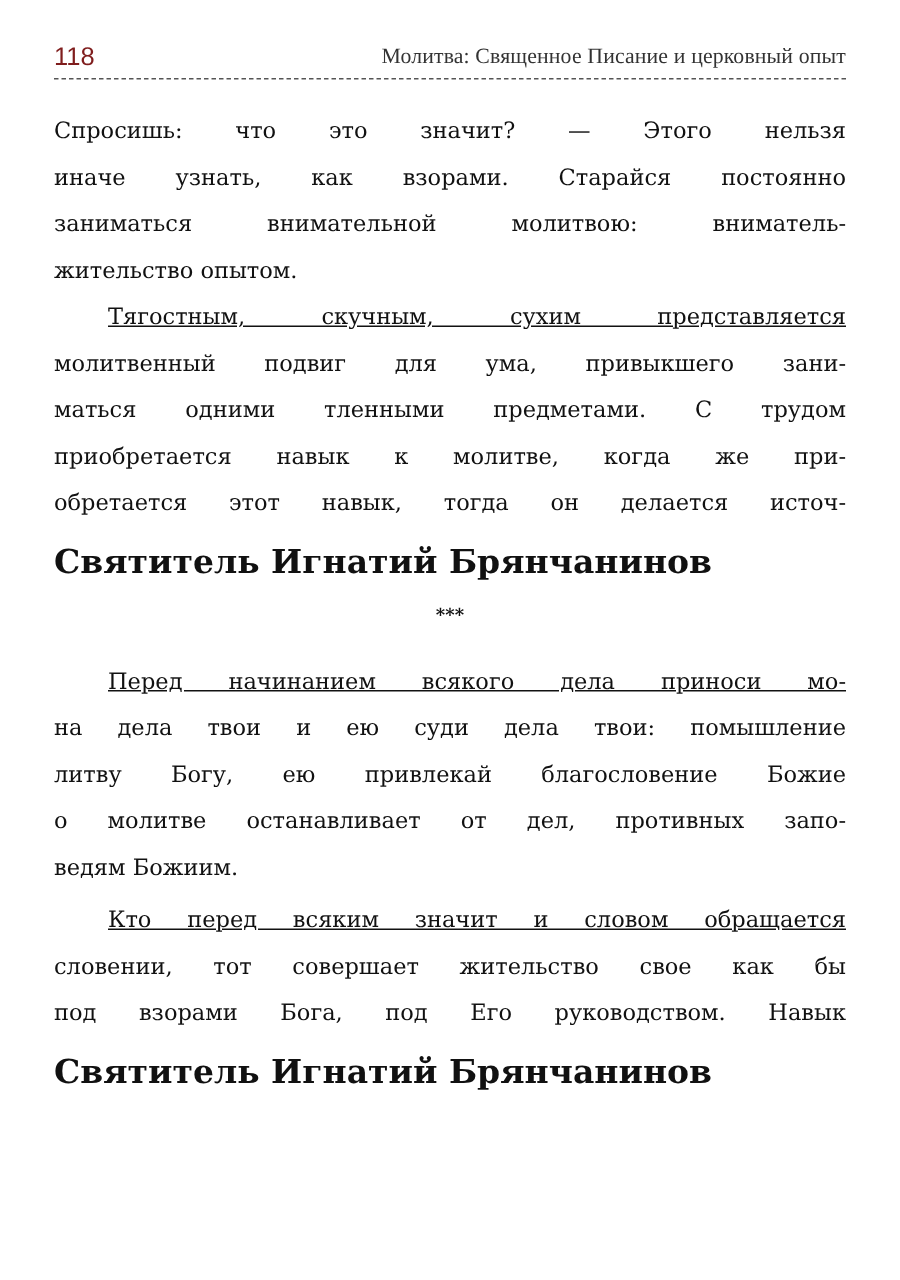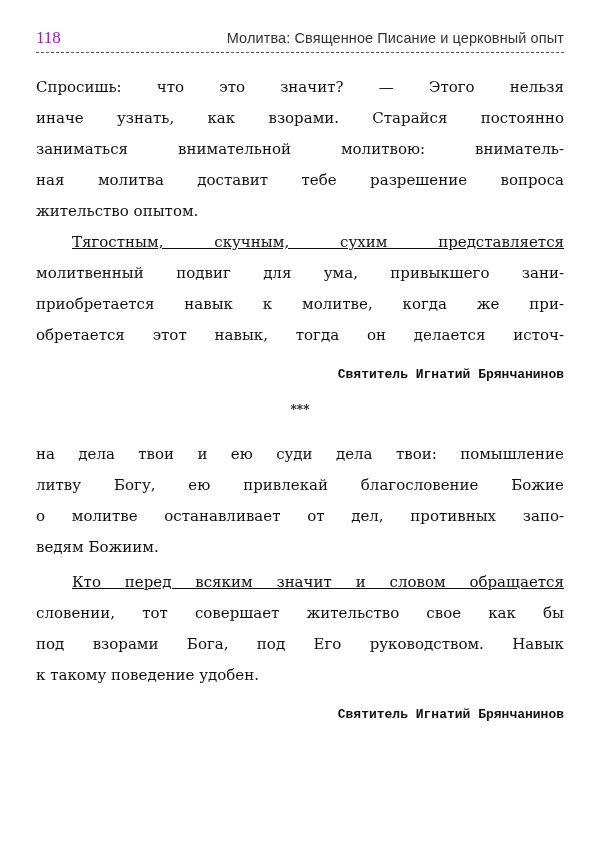--- a/index.html
+++ b/index.html
@@ -7,40 +7,40 @@
       width: 600px; height: 853px; overflow: hidden; position: relative;
       color: #111111;
       font-family: "DejaVu Serif", "Liberation Serif", serif;
     }
     .header {
       position: absolute; left: 36px; top: 26px; width: 528px; height: 26px;
       border-bottom: 1px dashed #555;
     }
     .page-number {
       position: absolute; left: 0; top: 2px;
-      font-family: Liberation Serif, serif; font-size: 17px; color: #a21caf;
+      font-family: Liberation Sans, sans-serif; font-size: 17px; color: #7f1d1d;
     }
     .running-title {
       position: absolute; right: 0; top: 4px;
-      font-family: Liberation Sans, sans-serif; font-size: 14.5px; color: #333;
+      font-family: Liberation Serif, serif; font-size: 14.5px; color: #333;
       letter-spacing: 0.1px;
     }
     .body-text {
       position: absolute; left: 36px; top: 72px; width: 528px;
     }
     .line {
       display: block; height: 31px; line-height: 31px;
       font-size: 15px; white-space: nowrap;
       text-align: justify; text-align-last: justify;
     }
     .line.last { text-align-last: left; }
     .line.indent { padding-left: 36px; text-decoration: underline; }
     .attribution {
-      display: block; text-align: right; font-weight: bold;
-      font-size: 13px; height: 40px; line-height: 40px; margin-top: 4px; font-family: Liberation Mono, monospace;
+      display: block; font-weight: bold;
+      font-size: 22px; height: 40px; line-height: 40px; margin-top: 4px;
     }
     .separator {
       display: block; text-align: center; font-size: 12px;
       height: 44px; line-height: 30px; font-weight: bold;
     }
     .para { display: block; }
     .gap-small { display: block; height: 4px; }
   </style>
 </head>
 <body>
@@ -49,45 +49,45 @@
   <span class="page-number">118</span>
   <span class="running-title">Молитва: Священное Писание и церковный опыт</span>
 </div>
 
 <div class="body-text">
 
   <div class="para">
     <span class="line">Спросишь: что это значит? — Этого нельзя</span>
     <span class="line">иначе узнать, как взорами. Старайся постоянно</span>
     <span class="line">заниматься внимательной молитвою: вниматель-</span>
-    <span class="line">ная молитва доставит тебе разрешение вопроса</span>
     <span class="line last">жительство опытом.</span>
   </div>
 
   <div class="para">
     <span class="line indent">Тягостным, скучным, сухим представляется</span>
     <span class="line">молитвенный подвиг для ума, привыкшего зани-</span>
+    <span class="line">маться одними тленными предметами. С трудом</span>
     <span class="line">приобретается навык к молитве, когда же при-</span>
     <span class="line">обретается этот навык, тогда он делается источ-</span>
   </div>
 
   <span class="attribution">Святитель Игнатий Брянчанинов</span>
 
   <span class="separator">***</span>
 
   <div class="para">
+    <span class="line indent">Перед начинанием всякого дела приноси мо-</span>
     <span class="line">на дела твои и ею суди дела твои: помышление</span>
     <span class="line">литву Богу, ею привлекай благословение Божие</span>
     <span class="line">о молитве останавливает от дел, противных запо-</span>
     <span class="line last">ведям Божиим.</span>
   </div>
 
   <span class="gap-small"></span>
 
   <div class="para">
     <span class="line indent">Кто перед всяким значит и словом обращается</span>
     <span class="line">словении, тот совершает жительство свое как бы</span>
     <span class="line">под взорами Бога, под Его руководством. Навык</span>
-    <span class="line last">к такому поведение удобен.</span>
   </div>
 
   <span class="attribution">Святитель Игнатий Брянчанинов</span>
 </div>
 
 </body></html>

